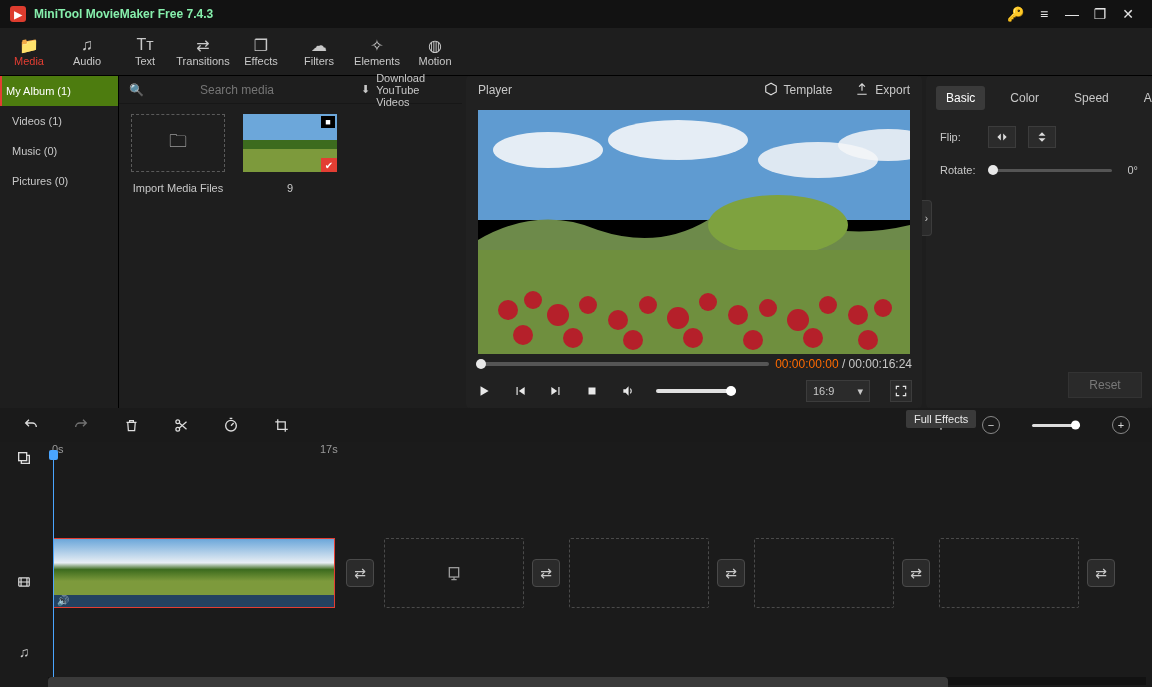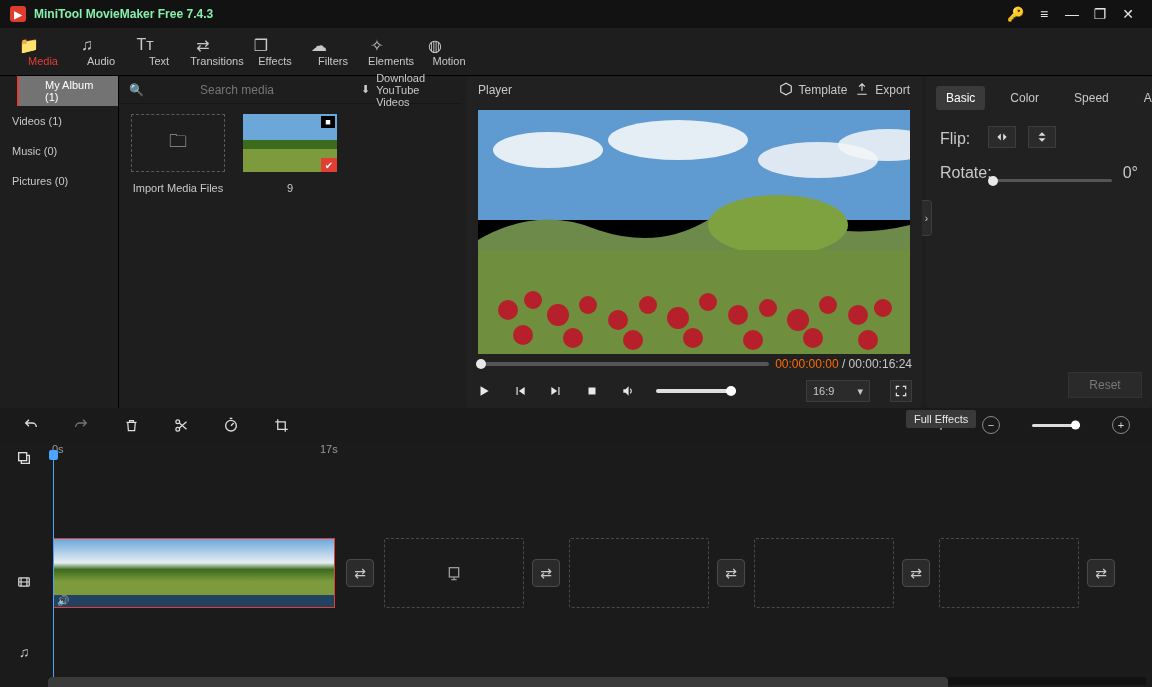--- a/index.html
+++ b/index.html
@@ -34,49 +34,49 @@
   .title-bar .title { font-weight:600; font-size:12px; color:#86efac;}
   .title-bar .spacer { flex:1; }
   .title-bar .tb-icon { width:28px; height:24px; display:flex; align-items:center; justify-content:center; color:#e4e4e4; font-size:14px; }
   .title-bar .tb-icon.key { color:#f0c040; }
 
   
   .ribbon { height:48px; display:flex; align-items:stretch; background:var(--bg-darker); border-bottom:1px solid #000;}
   .ribbon .mod { width:58px; display:flex; flex-direction:column; align-items:center; justify-content:center; gap:1px; color:var(--text); font-size:11px; }
   .ribbon .mod.active { color:var(--accent); }
   .ribbon .mod .icon { font-size:16px; height:18px; display:flex; align-items:center; }
-  .ribbon .mod .label { font-size:11px;padding-left:28px; }
+  .ribbon .mod .label { font-size:11px; }
 
   
   .main { height:332px; display:flex; background:var(--bg-darker); }
 
   
   .sidebar { width:119px; background:var(--bg-darker); border-right:1px solid #000;}
   .sidebar .item { height:30px; display:flex; align-items:center; padding:0 12px; font-size:11px; color:var(--text);}
-  .sidebar .item.active { background:#737373; color:#fff; border-left:2px solid var(--accent); padding-left:26px;margin-left:17px;}
+  .sidebar .item.active { background:#4d7c0f; color:#fff; border-left:2px solid var(--accent); padding-left:4px;}
 
   
   .media-panel { width:343px; display:flex; flex-direction:column; background:var(--bg-darker);}
   .media-top { height:28px; display:flex; align-items:center; padding:0 10px; gap:4px; border-bottom:1px solid #171717;}
   .media-top .search { flex:1; display:flex; align-items:center; gap:6px; color:var(--text-dim);}
   .media-top input { flex:1; background:transparent; border:none; outline:none; color:var(--text); font-size:12px;margin-left:48px;}
   .media-top .dl { display:flex; align-items:center; gap:6px; font-size:11px; color:var(--text);}
   .media-grid { flex:1; padding:10px 12px; display:flex; gap:18px; align-items:flex-start;}
   .import-box { width:94px; display:flex; flex-direction:column; align-items:center; gap:10px;}
   .import-box .box { width:94px; height:58px; border:1px dashed var(--border-dashed); display:flex; align-items:center; justify-content:center; color:#d0d0d0; font-size:18px;}
   .import-box .lbl { font-size:11px; color:var(--text);}
   .media-item { width:94px; display:flex; flex-direction:column; align-items:center; gap:10px;}
   .thumb { width:94px; height:58px; position:relative; background:linear-gradient(#6ca7da 0%, #6ca7da 45%, #3c6b1e 45%, #3c6b1e 60%, #7d9a3c 60%); }
   .thumb .cam { position:absolute; top:2px; right:2px; width:14px; height:12px; background:#000; display:flex; align-items:center; justify-content:center; color:#fff; font-size:9px;}
   .thumb .check { position:absolute; bottom:0; right:0; width:16px; height:14px; background:var(--accent); color:#fff; display:flex; align-items:center; justify-content:center; font-size:10px;}
   .media-item .lbl { font-size:11px; }
 
   
   .player-panel { flex:1; display:flex; flex-direction:column; background:#212121; margin:0 4px; border-radius:4px; }
-  .player-head { height:28px; display:flex; align-items:center; padding:0 12px; gap:8px;}
+  .player-head { height:28px; display:flex; align-items:center; padding:0 12px; gap:23px;}
   .player-head .spacer { flex:1; }
   .pbtn { display:flex; align-items:center; gap:6px; font-size:12px; }
   .preview-wrap { flex:1; display:flex; justify-content:center; align-items:flex-start; padding:6px 0 0;}
   .preview { width:432px; height:244px; background:#000; position:relative; overflow:hidden;}
   .preview svg { width:100%; height:100%; display:block;}
   .transport-row { height:20px; display:flex; align-items:center; padding:0 10px; gap:6px;}
   .seek { flex:1; height:4px; background:#555; border-radius:2px; position:relative;}
   .seek .dot { position:absolute; left:0; top:50%; width:10px; height:10px; border-radius:50%; background:#e8e8e8; transform:translate(0,-50%);}
   .times .cur { color:var(--orange-time);}
   .controls-row { height:34px; display:flex; align-items:center; padding:0 10px; gap:20px; position:relative;}
@@ -86,21 +86,21 @@
   .ar-select { margin-left:auto; height:22px; width:64px; border:1px solid var(--border); background:#2b2b2b; display:flex; align-items:center; justify-content:space-between; padding:0 6px; font-size:11px;}
   .fs-btn { width:22px; height:22px; display:flex; align-items:center; justify-content:center; border:1px solid var(--border); background:#2b2b2b;}
   .tooltip { position:absolute; background:#3a3a3a; color:#e8e8e8; font-size:11px; padding:3px 8px; border-radius:2px; white-space:nowrap; z-index:10;}
 
   
   .props { width:226px; background:#212121; border-radius:4px; display:flex; flex-direction:column;}
   .props-head { height:28px; display:flex; align-items:center; padding:0 14px; font-size:12px;}
   .tabs { display:flex; gap:15px; padding:10px 10px 8px;}
   .tab { padding:5px 10px; font-size:12px; color:var(--text); }
   .tab.active { background:#3a3a3a; border-radius:3px; color:#fff;}
-  .prop-row { display:flex; align-items:flex-end; padding:8px 14px; font-size:16px;}
+  .prop-row { display:flex; align-items:center; padding:8px 14px; font-size:11px;}
   .flip-btn { width:28px; height:22px; border:1px solid var(--border); background:#2b2b2b; display:flex; align-items:center; justify-content:center; font-size:13px;}
   .rot-slider { flex:1; height:3px; background:#555; border-radius:2px; position:relative;}
   .rot-slider .dot { position:absolute; left:0; top:50%; width:10px; height:10px; border-radius:50%; background:#e8e8e8; transform:translate(0,-50%);}
   .props .footer { margin-top:auto; padding:10px; display:flex; justify-content:flex-end;}
   .reset-btn { width:74px; height:26px; border:1px solid #333; background:#2a2a2a; display:flex; align-items:center; justify-content:center; color:#787878; font-size:12px;}
   .expand-handle { position:absolute; width:10px; height:36px; background:#2b2b2b; border:1px solid var(--border); border-left:none; display:flex; align-items:center; justify-content:center; top:200px; left:922px; font-size:10px; color:#ccc; border-radius:0 4px 4px 0;}
 
   
   .tl-toolbar { height:34px; background:#1a1a1a; display:flex; align-items:center; padding:0 22px; gap:32px;}
   .tl-toolbar .spacer { flex:1;}

